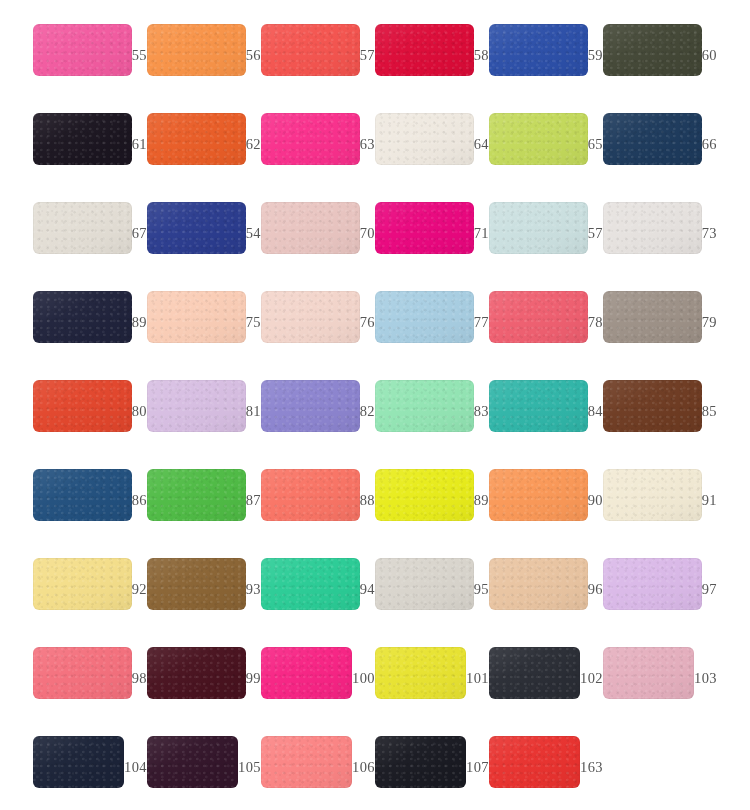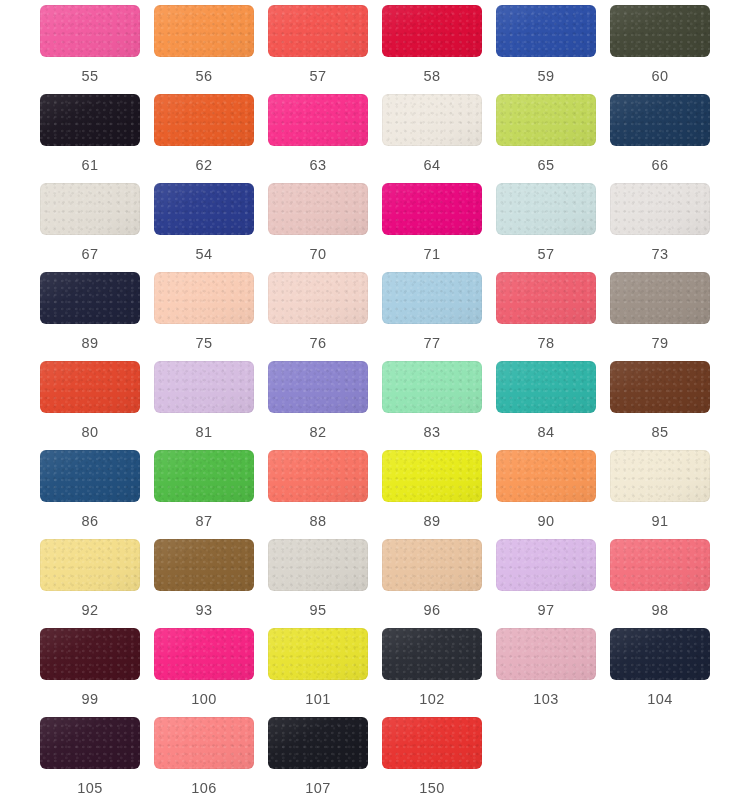--- a/index.html
+++ b/index.html
@@ -20,23 +20,24 @@
     grid-template-columns: repeat(6, 114px);
     grid-template-rows: repeat(9, 89px);
     justify-content: center;
     align-content: start;
     padding-top: 5px;
     box-sizing: border-box;
   }
 
   .swatch-cell {
     display: flex;
-    flex-direction: column;
+    flex-direction: row;
     align-items: center;
     justify-content: flex-start;
+    font-family: Liberation Serif, serif;
   }
 
   .swatch-chip {
     width: 100px;
     height: 52px;
     border-radius: 6px;
     position: relative;
     overflow: hidden;
     
     background-image:
@@ -220,20 +221,24 @@
     </div>
     <div class="swatch-cell">
       <div class="swatch-chip" title="92" style="background-color: rgb(244, 222, 138);"></div>
       <div class="swatch-label">92</div>
     </div>
     <div class="swatch-cell">
       <div class="swatch-chip" title="93" style="background-color: rgb(138, 100, 52);"></div>
       <div class="swatch-label">93</div>
     </div>
     <div class="swatch-cell">
+      <div class="swatch-chip" title="94" style="background-color: rgb(43, 204, 150);"></div>
+      <div class="swatch-label">94</div>
+    </div>
+    <div class="swatch-cell">
       <div class="swatch-chip" title="95" style="background-color: rgb(217, 213, 205);"></div>
       <div class="swatch-label">95</div>
     </div>
     <div class="swatch-cell">
       <div class="swatch-chip" title="96" style="background-color: rgb(233, 196, 161);"></div>
       <div class="swatch-label">96</div>
     </div>
     <div class="swatch-cell">
       <div class="swatch-chip" title="97" style="background-color: rgb(218, 185, 232);"></div>
       <div class="swatch-label">97</div>
@@ -273,15 +278,15 @@
     <div class="swatch-cell">
       <div class="swatch-chip" title="106" style="background-color: rgb(251, 132, 132);"></div>
       <div class="swatch-label">106</div>
     </div>
     <div class="swatch-cell">
       <div class="swatch-chip" title="107" style="background-color: rgb(25, 26, 34);"></div>
       <div class="swatch-label">107</div>
     </div>
     <div class="swatch-cell">
       <div class="swatch-chip" title="108" style="background-color: rgb(232, 50, 47);"></div>
-      <div class="swatch-label">150</div>
+      <div class="swatch-label">163</div>
     </div>
   </div>
 
 </body></html>

